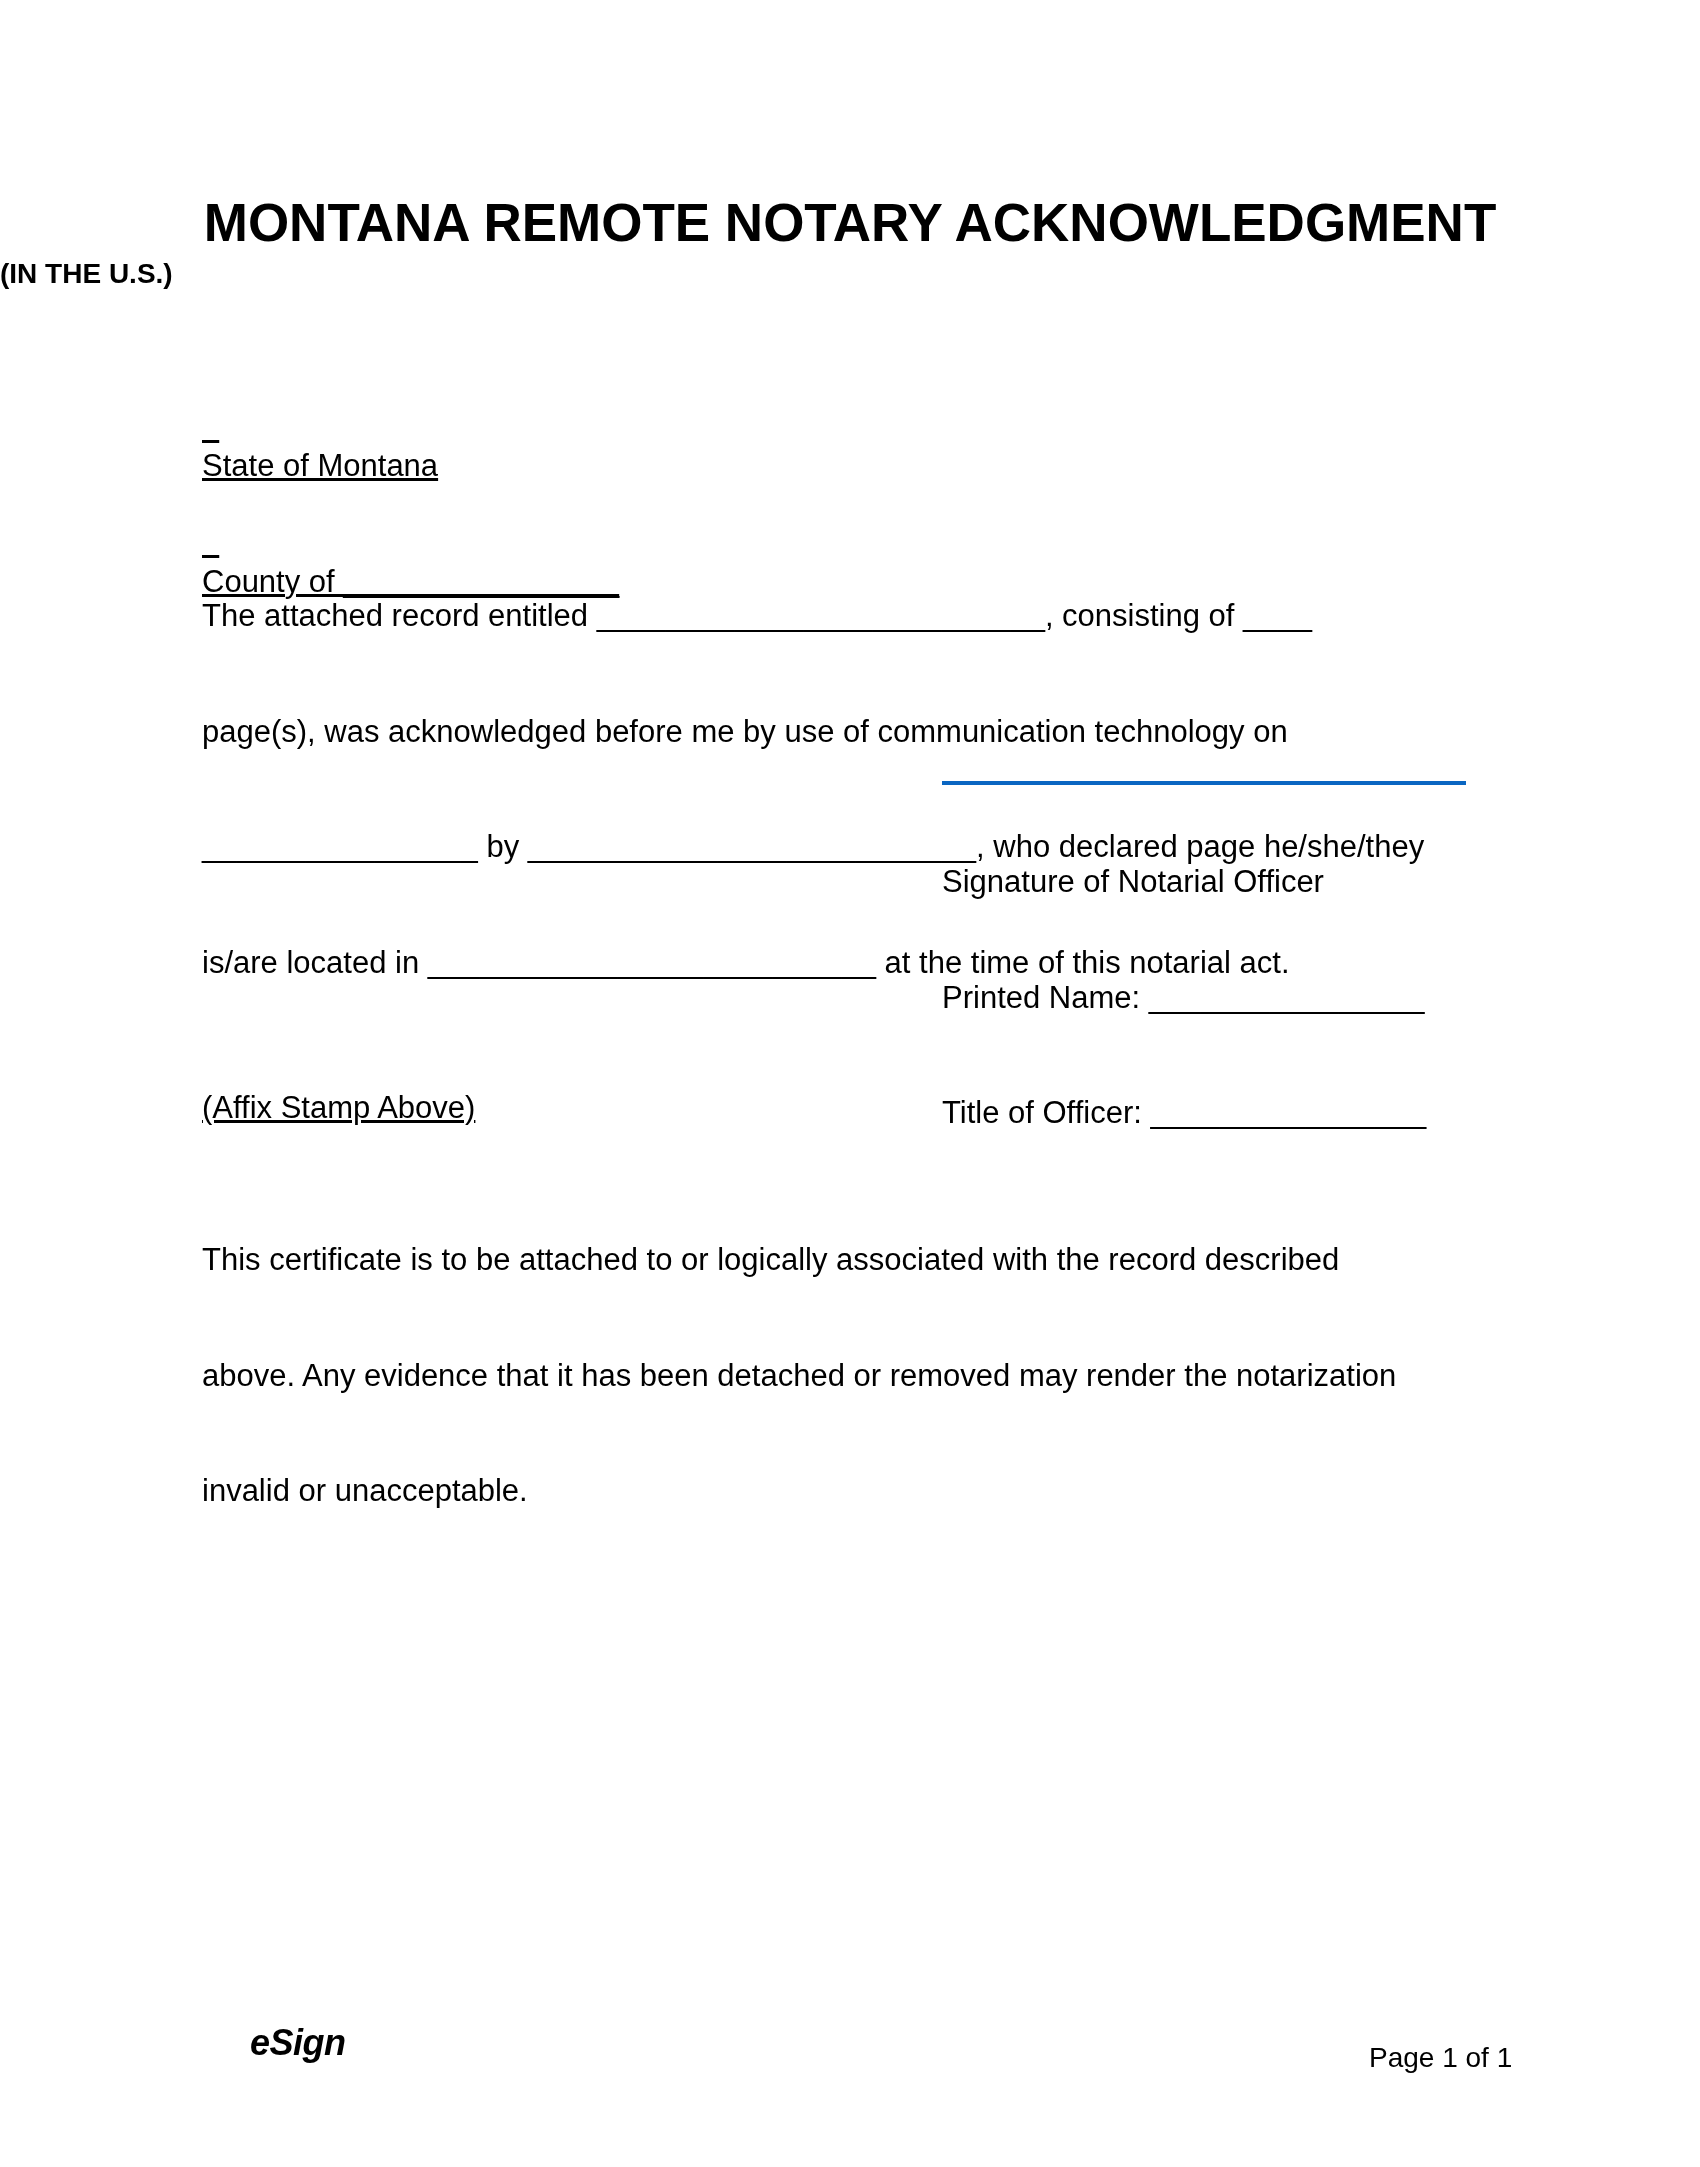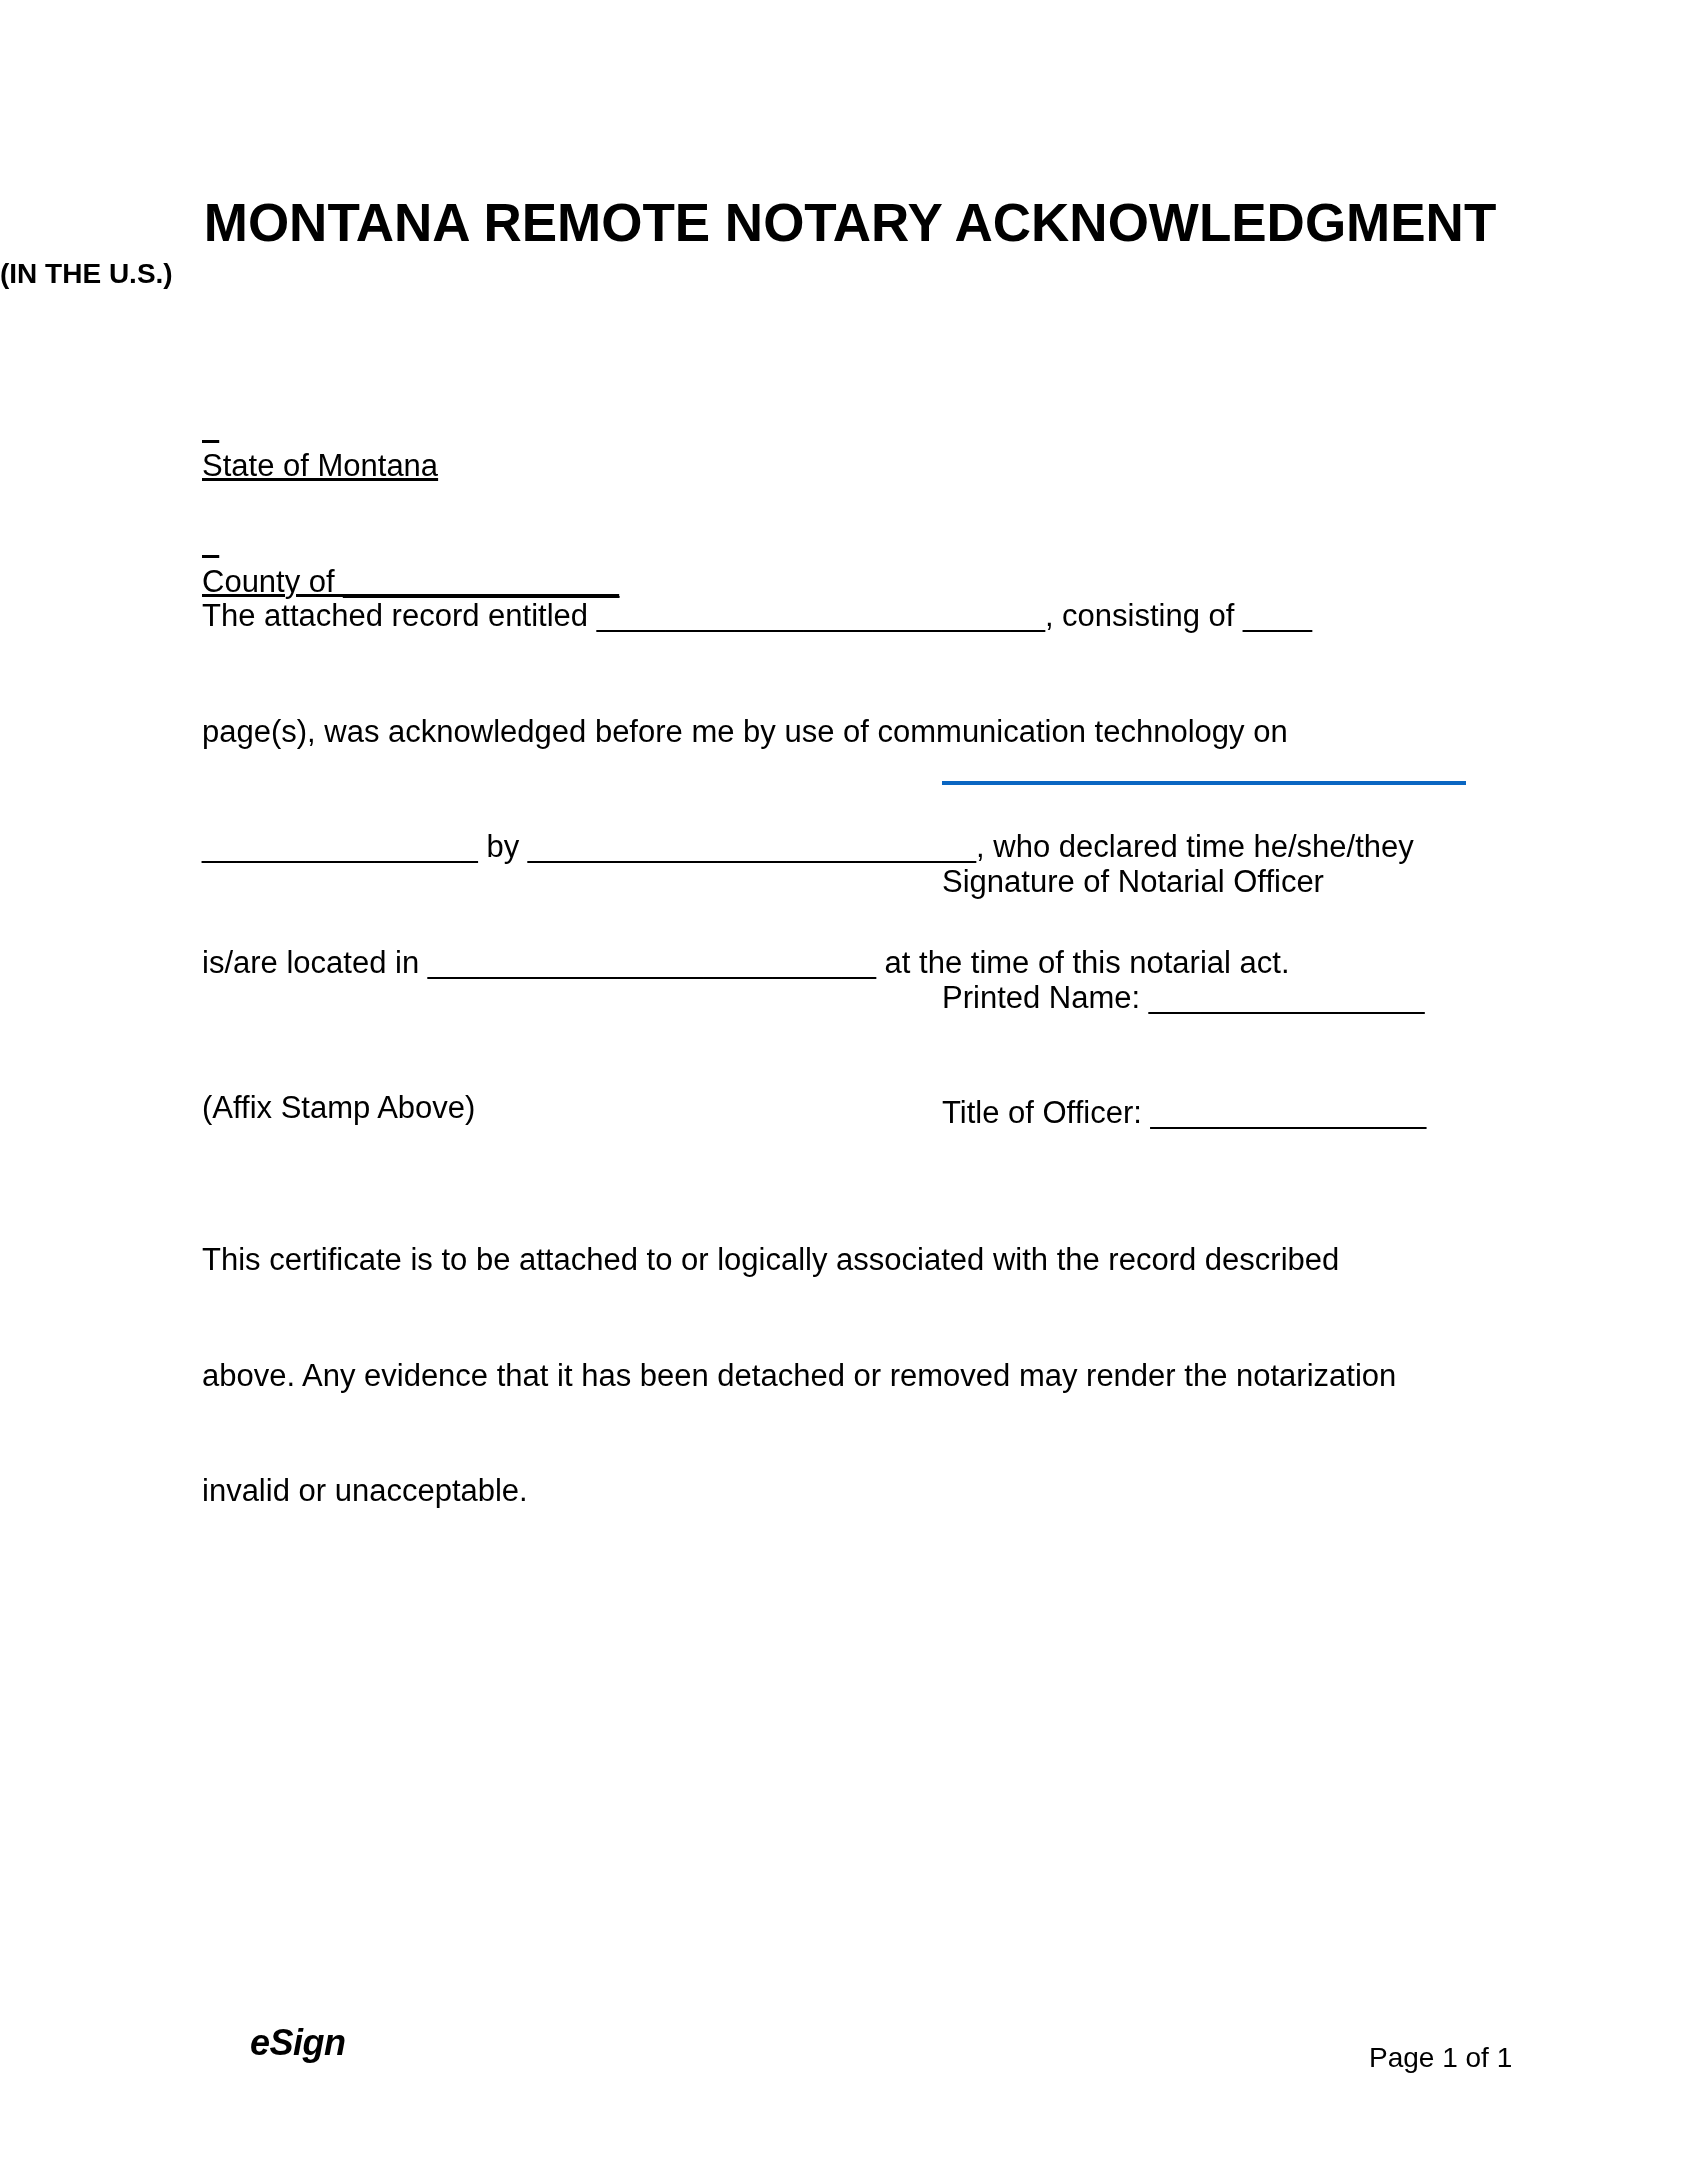--- a/index.html
+++ b/index.html
@@ -39,21 +39,21 @@
   .para { left: 202px; top: 520px; }
   .sig-line {
     position: absolute;
     left: 942px;
     top: 781px;
     width: 524px;
     height: 4px;
     background: #0a66c2;
   }
   .sig-block { left: 942px; top: 786px; }
-  .affix { left: 202px; top: 1089px; }
+  .affix { left: 202px; top: 1089px; text-decoration: underline; }
   .notice { left: 202px; top: 1164px; }
   .esign {
     left: 250px; top: 2021px;
     font-weight: bold;
     font-size: 36px;
     line-height: 44px;
     letter-spacing: -0.5px;
     font-style: italic;
   }
   .page-num {
@@ -70,21 +70,21 @@
 <div class="abs subtitle">(IN THE U.S.)</div>
 
 <div class="abs body-text state-block">
   <span class="line">State of Montana</span>
   <span class="line">County of ________________</span>
 </div>
 
 <div class="abs body-text para">
   <span class="line">The attached record entitled __________________________, consisting of ____</span>
   <span class="line">page(s), was acknowledged before me by use of communication technology on</span>
-  <span class="line">________________ by __________________________, who declared time he/she/they</span>
+  <span class="line">________________ by __________________________, who declared page he/she/they</span>
   <span class="line">is/are located in __________________________ at the time of this notarial act.</span>
 </div>
 
 <div class="sig-line"></div>
 <div class="abs body-text sig-block">
   <span class="line">Signature of Notarial Officer</span>
   <span class="line">Printed Name: ________________</span>
   <span class="line">Title of Officer: ________________</span>
 </div>
 

